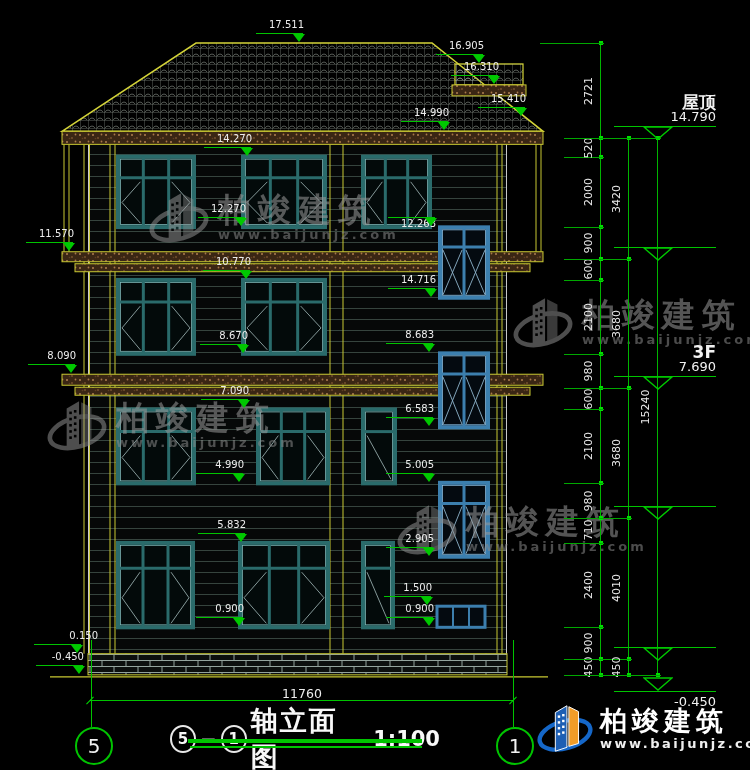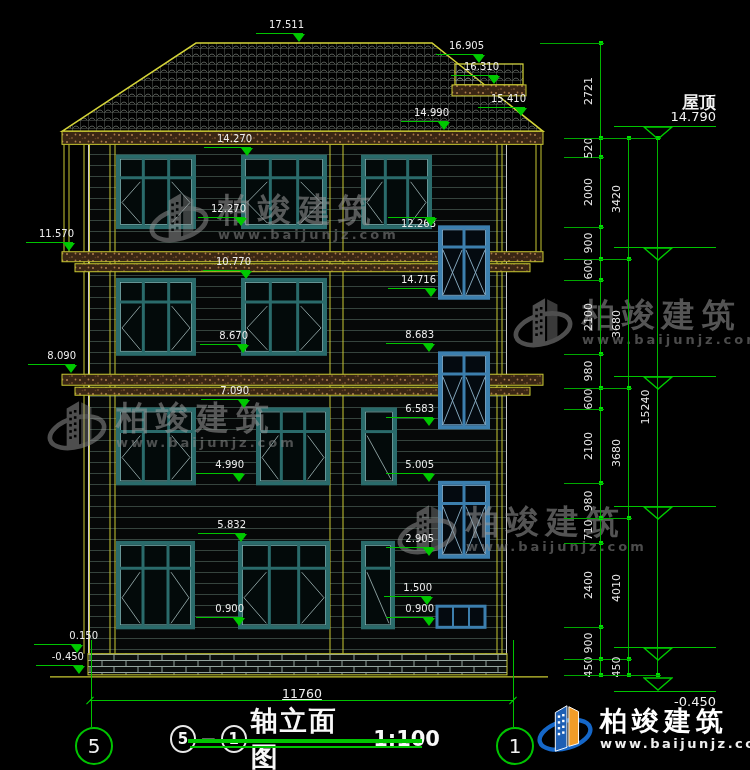--- a/index.html
+++ b/index.html
@@ -22,21 +22,21 @@
   .title-row{position:absolute;left:170px;top:703px;width:270px;display:flex;align-items:center;justify-content:center;gap:4px;}
   .ax-circ-sm{display:inline-flex;align-items:center;justify-content:center;width:24px;height:24px;border:2px solid #E8E8E8;border-radius:50%;color:#F5F5F5;font-size:15px;font-weight:bold;}
   .title-name{color:#F8F8F8;font-size:27px;font-weight:bold;letter-spacing:2px;}
   .title-scale{color:#F8F8F8;font-size:21px;font-weight:bold;margin-left:12px;}
   .underline1{position:absolute;left:188px;top:739px;width:234px;height:4px;background:#00C400;}
   .underline2{position:absolute;left:190px;top:746px;width:232px;height:2px;background:#00C400;}
   .axis-bubble{position:absolute;width:34px;height:34px;border:2px solid #00C400;border-radius:50%;color:#F2F2F2;font-size:20px;display:flex;align-items:center;justify-content:center;}
   .axis-vline{position:absolute;width:1px;background:#00C400;}
   .dim-bottom-line{position:absolute;left:90px;top:700px;width:424px;height:1px;background:#00C400;}
   .dim-tick{position:absolute;width:10px;height:1px;background:#00E000;transform:rotate(-45deg);}
-  .dim-bottom-label{position:absolute;color:#EDEDED;font-size:12.5px;top:686px;left:272px;width:60px;text-align:center;text-decoration:underline;}
+  .dim-bottom-label{position:absolute;color:#EDEDED;font-size:12.5px;top:686px;left:272px;width:60px;text-align:center;}
   .logo{position:absolute;left:536px;top:692px;display:flex;align-items:center;gap:6px;}
   .logo-brand{color:#FFF;font-size:27px;font-weight:bold;letter-spacing:5px;line-height:30px;}
   .logo-url{color:#EFEFEF;font-size:13px;font-weight:bold;letter-spacing:2.5px;}
 </style>
 </head>
 <body>
 
 <div id="stage">
 
   <svg width="0" height="0" style="position:absolute">
@@ -429,20 +429,24 @@
         <div class="flr-val">14.790</div>
       </div>
       <div class="mline" style="left: 614px; top: 246.776px; width: 102px; background: rgb(0, 196, 0);"></div>
       <svg width="30" height="14" style="position: absolute; left: 643px; top: 246.776px;">
         <polygon points="1,1 29,1 15,13" fill="none" stroke="#00C800" stroke-width="1.4"></polygon>
       </svg>
       <div class="mline" style="left: 614px; top: 376.312px; width: 102px; background: rgb(0, 196, 0);"></div>
       <svg width="30" height="14" style="position: absolute; left: 643px; top: 376.312px;">
         <polygon points="1,1 29,1 15,13" fill="none" stroke="#00C800" stroke-width="1.4"></polygon>
       </svg>
+      <div class="flr-txt" style="left: 616px; top: 345.312px;">
+        <div class="flr-name">3F</div>
+        <div class="flr-val">7.690</div>
+      </div>
       <div class="mline" style="left: 614px; top: 505.848px; width: 102px; background: rgb(0, 196, 0);"></div>
       <svg width="30" height="14" style="position: absolute; left: 643px; top: 505.848px;">
         <polygon points="1,1 29,1 15,13" fill="none" stroke="#00C800" stroke-width="1.4"></polygon>
       </svg>
       <div class="mline" style="left: 614px; top: 647px; width: 102px; background: rgb(0, 196, 0);"></div>
       <svg width="30" height="14" style="position: absolute; left: 643px; top: 647px;">
         <polygon points="1,1 29,1 15,13" fill="none" stroke="#00C800" stroke-width="1.4"></polygon>
       </svg>
       <div class="mline" style="left: 614px; top: 691px; width: 102px; background: rgb(0, 196, 0);"></div>
       <svg width="30" height="14" style="position: absolute; left: 643px; top: 677px;">

